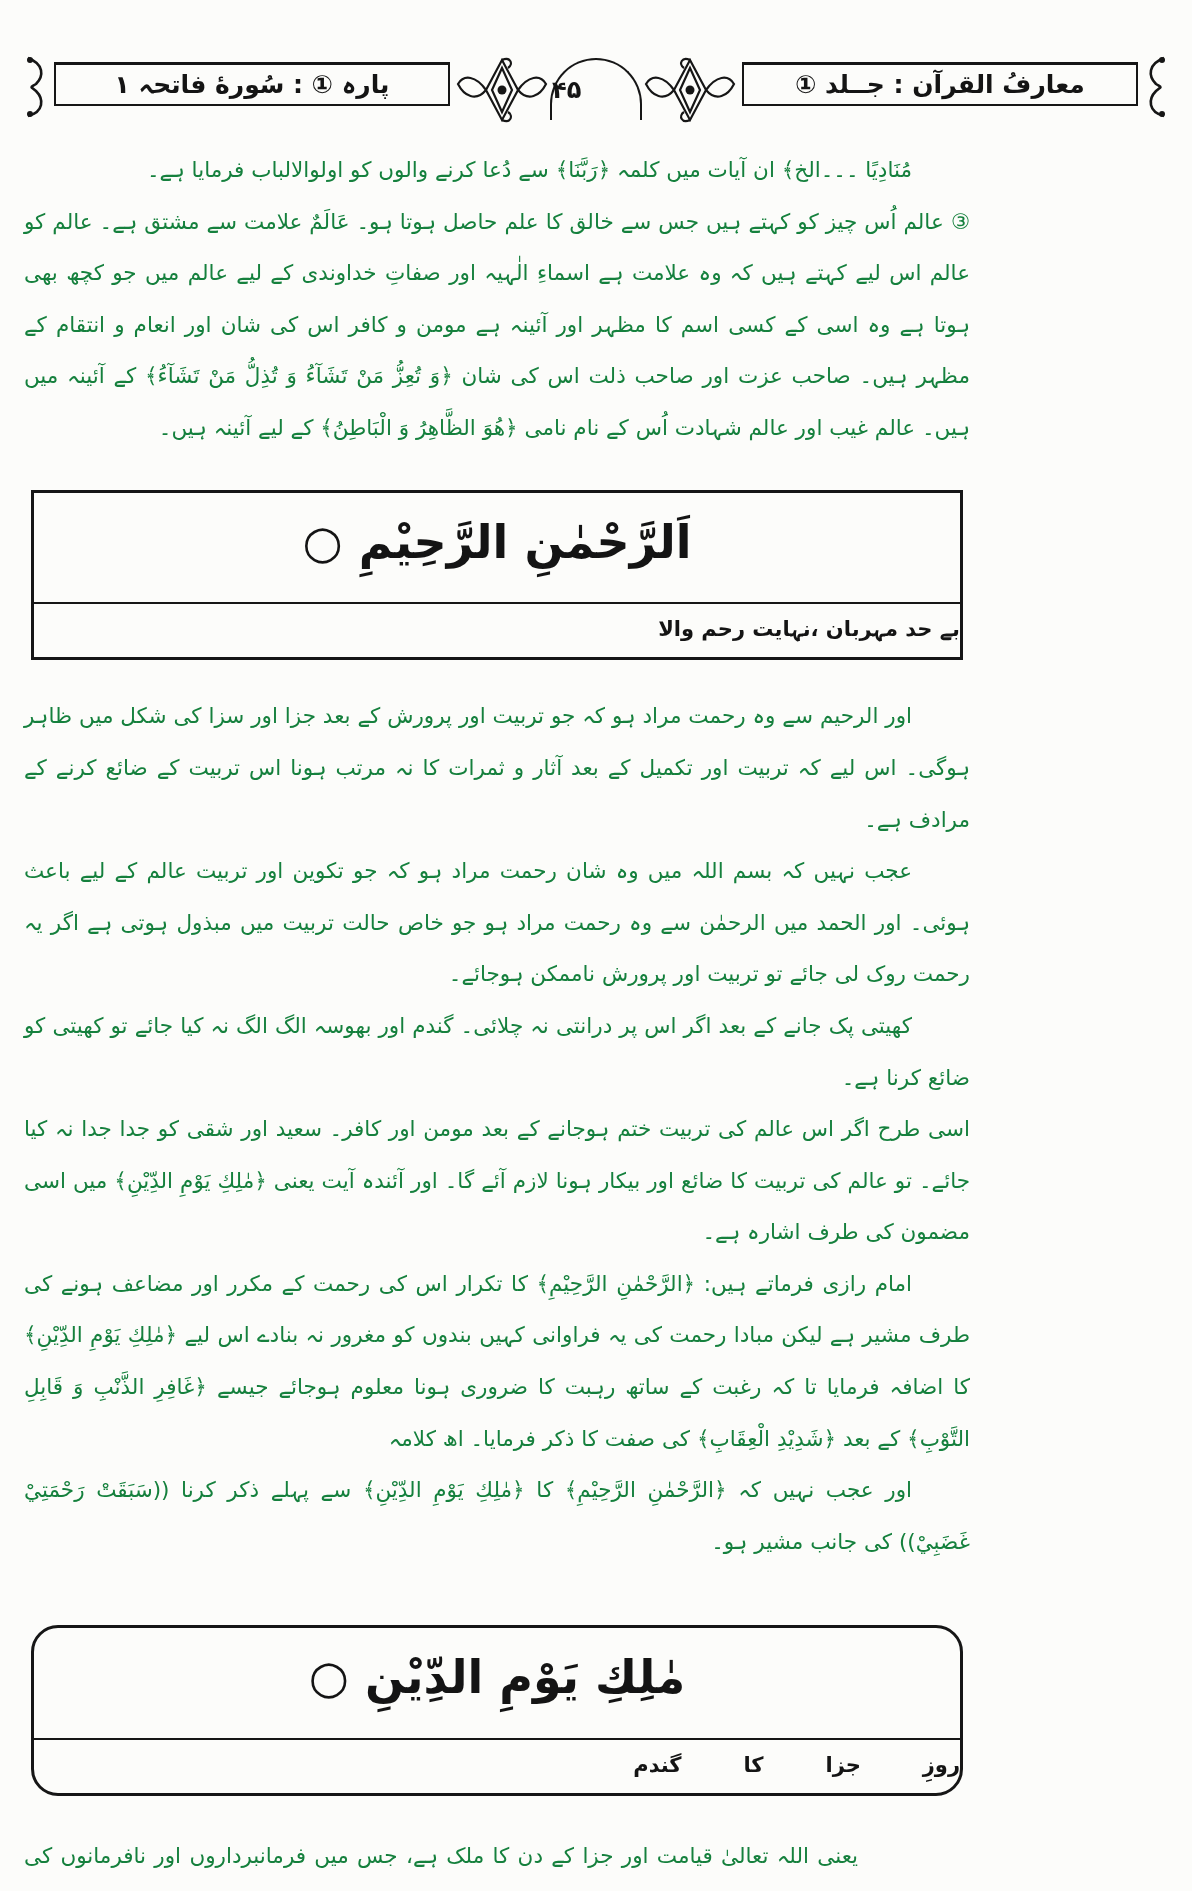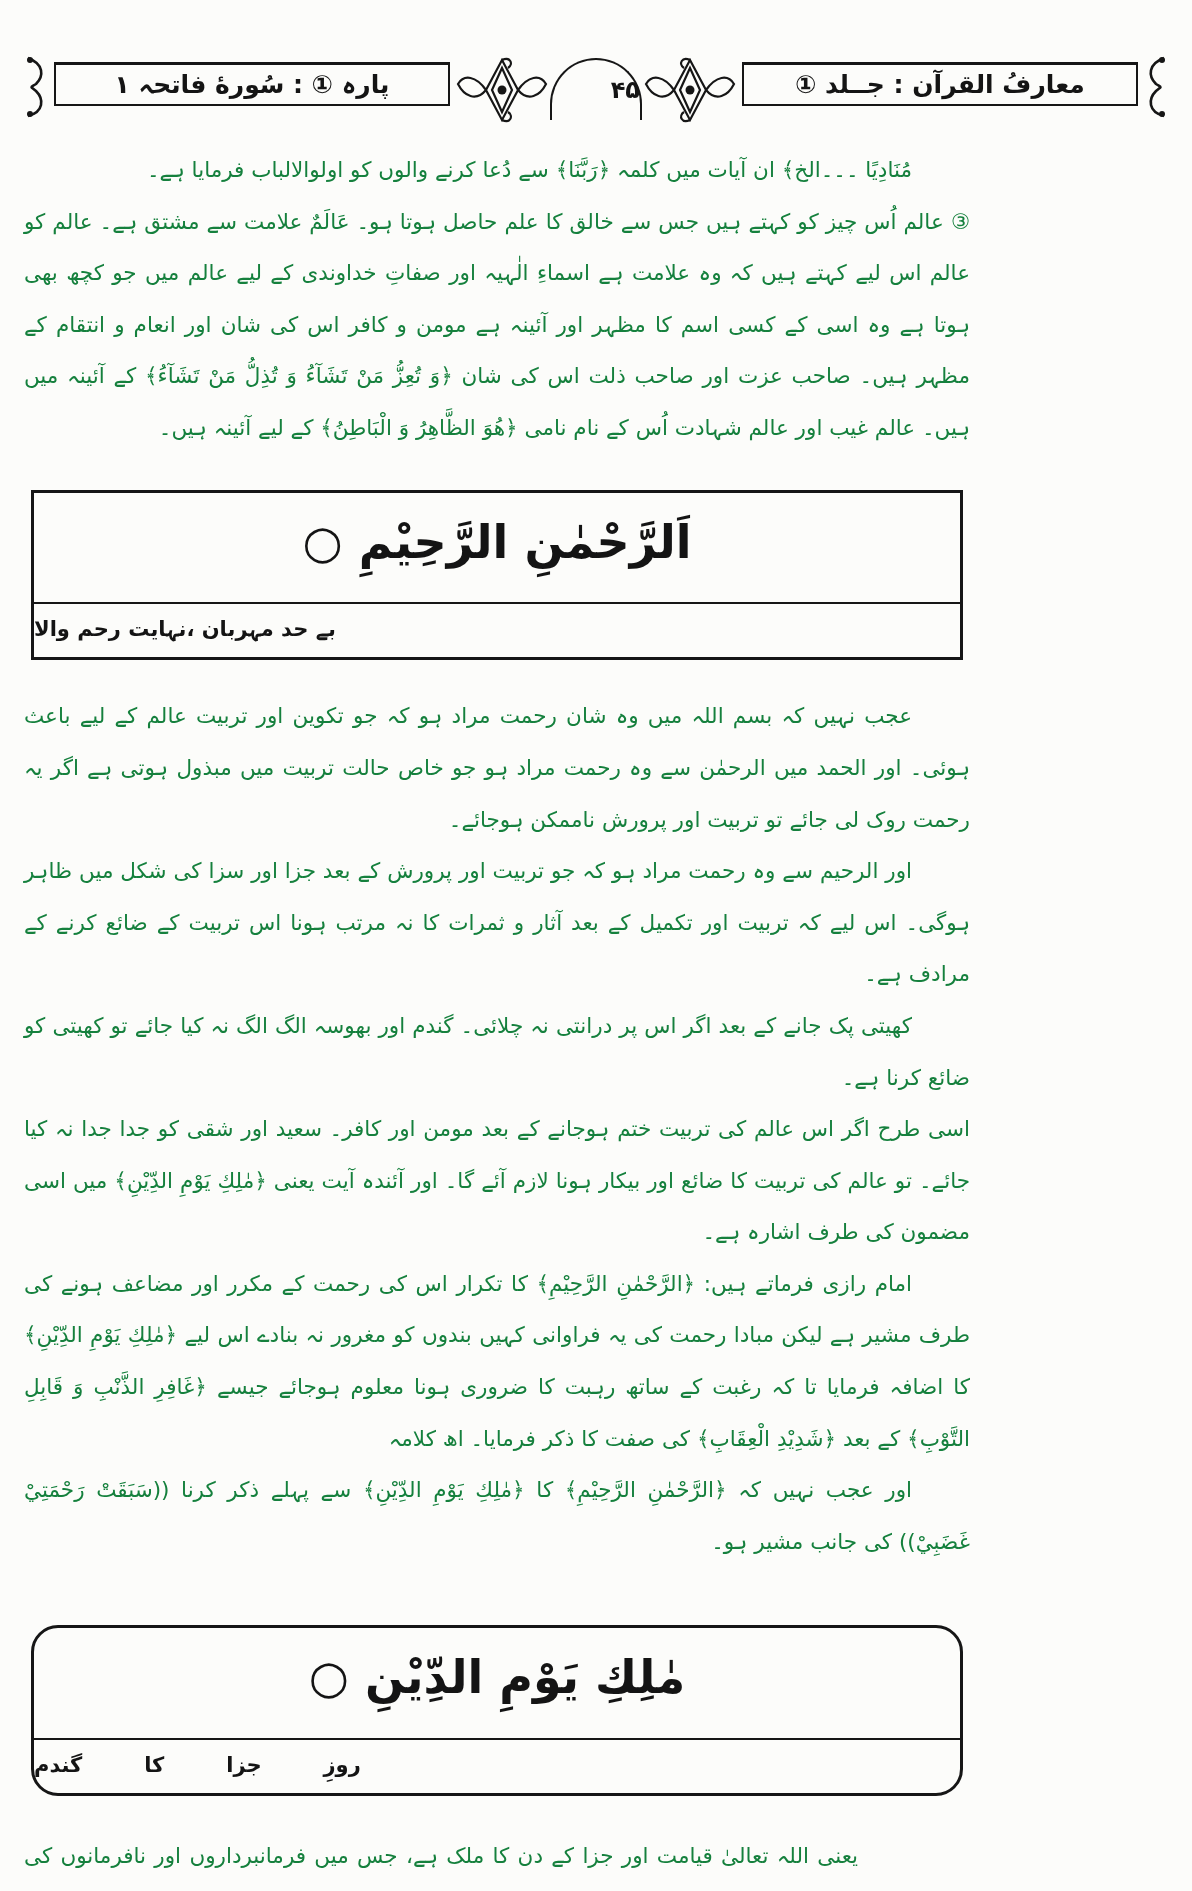--- a/index.html
+++ b/index.html
@@ -20,21 +20,21 @@
     height:44px; margin-top:10px;
     display:flex; align-items:center; justify-content:center;
     font-weight:bold; font-size:25px; white-space:nowrap;
     background:#fcfcfa;
   }
   .cluster { display:flex; align-items:flex-start; }
   .arch {
     width:92px; height:62px; margin-top:6px;
     border:2.5px solid #161616; border-bottom:none;
     border-radius:46px 46px 0 0;
-    display:flex; align-items:center; justify-content:flex-start;
+    display:flex; align-items:center; justify-content:flex-end;
     font-size:24px; font-weight:bold;
   }
   .orn { display:block; margin-top:2px; }
   
   .main {
     direction:rtl; width:946px; margin-right:222px; margin-top:18px;
   }
   .para {
     font-size:21.5px; line-height:2.4; text-align:justify;
     text-align-last:right; color:#15803d;
@@ -44,21 +44,21 @@
   
   .verse-box {
     border:3px solid #161616; margin:36px 7px 30px 7px; background:#fcfcfa;
   }
   .verse-arabic {
     font-size:46px; font-weight:bold; text-align:center;
     padding:20px 0 30px; letter-spacing:1px; line-height:1.3;
   }
   .verse-divider { border-top:2.5px solid #161616; }
   .verse-trans {
-    text-align:left; font-size:21px; font-weight:bold;
+    text-align:right; font-size:21px; font-weight:bold;
     padding:13px 0 16px;
   }
   .spread { word-spacing:2.6em; }
   .gap-lg { margin-top:58px;border-radius:27px; }
   .after-box { margin-top:34px; }
 </style>
 </head>
 <body>
 
 <div class="page">
@@ -121,23 +121,23 @@
     <p class="para indent">مُنَادِيًا ۔۔۔الخ﴾ ان آیات میں کلمہ ﴿رَبَّنَا﴾ سے دُعا کرنے والوں کو اولوالالباب فرمایا ہے۔</p>
 
     <p class="para">③ عالم اُس چیز کو کہتے ہیں جس سے خالق کا علم حاصل ہوتا ہو۔ عَالَمٌ علامت سے مشتق ہے۔ عالم کو عالم اس لیے کہتے ہیں کہ وہ علامت ہے اسماءِ الٰہیہ اور صفاتِ خداوندی کے لیے عالم میں جو کچھ بھی ہوتا ہے وہ اسی کے کسی اسم کا مظہر اور آئینہ ہے مومن و کافر اس کی شان اور انعام و انتقام کے مظہر ہیں۔ صاحب عزت اور صاحب ذلت اس کی شان ﴿وَ تُعِزُّ مَنْ تَشَآءُ وَ تُذِلُّ مَنْ تَشَآءُ﴾ کے آئینہ میں ہیں۔ عالم غیب اور عالم شہادت اُس کے نام نامی ﴿هُوَ الظَّاهِرُ وَ الْبَاطِنُ﴾ کے لیے آئینہ ہیں۔</p>
 
     <section class="verse-box">
       <div class="verse-arabic">اَلرَّحْمٰنِ الرَّحِيْمِ ○</div>
       <div class="verse-divider"></div>
       <div class="verse-trans">بے حد مہربان ،نہایت رحم والا</div>
     </section>
 
+    <p class="para indent">اور الرحیم سے وہ رحمت مراد ہو کہ جو تربیت اور پرورش کے بعد جزا اور سزا کی شکل میں ظاہر ہوگی۔ اس لیے کہ تربیت اور تکمیل کے بعد آثار و ثمرات کا نہ مرتب ہونا اس تربیت کے ضائع کرنے کے مرادف ہے۔</p>
+
     <p class="para indent">عجب نہیں کہ بسم اللہ میں وہ شان رحمت مراد ہو کہ جو تکوین اور تربیت عالم کے لیے باعث ہوئی۔ اور الحمد میں الرحمٰن سے وہ رحمت مراد ہو جو خاص حالت تربیت میں مبذول ہوتی ہے اگر یہ رحمت روک لی جائے تو تربیت اور پرورش ناممکن ہوجائے۔</p>
-
-    <p class="para indent">اور الرحیم سے وہ رحمت مراد ہو کہ جو تربیت اور پرورش کے بعد جزا اور سزا کی شکل میں ظاہر ہوگی۔ اس لیے کہ تربیت اور تکمیل کے بعد آثار و ثمرات کا نہ مرتب ہونا اس تربیت کے ضائع کرنے کے مرادف ہے۔</p>
 
     <p class="para indent">کھیتی پک جانے کے بعد اگر اس پر درانتی نہ چلائی۔ گندم اور بھوسہ الگ الگ نہ کیا جائے تو کھیتی کو ضائع کرنا ہے۔</p>
 
     <p class="para">اسی طرح اگر اس عالم کی تربیت ختم ہوجانے کے بعد مومن اور کافر۔ سعید اور شقی کو جدا جدا نہ کیا جائے۔ تو عالم کی تربیت کا ضائع اور بیکار ہونا لازم آئے گا۔ اور آئندہ آیت یعنی ﴿مٰلِكِ يَوْمِ الدِّيْنِ﴾ میں اسی مضمون کی طرف اشارہ ہے۔</p>
 
     <p class="para indent">امام رازی فرماتے ہیں: ﴿الرَّحْمٰنِ الرَّحِيْمِ﴾ کا تکرار اس کی رحمت کے مکرر اور مضاعف ہونے کی طرف مشیر ہے لیکن مبادا رحمت کی یہ فراوانی کہیں بندوں کو مغرور نہ بنادے اس لیے ﴿مٰلِكِ يَوْمِ الدِّيْنِ﴾ کا اضافہ فرمایا تا کہ رغبت کے ساتھ رہبت کا ضروری ہونا معلوم ہوجائے جیسے ﴿غَافِرِ الذَّنْبِ وَ قَابِلِ التَّوْبِ﴾ کے بعد ﴿شَدِيْدِ الْعِقَابِ﴾ کی صفت کا ذکر فرمایا۔ اھ کلامہ</p>
 
     <p class="para indent">اور عجب نہیں کہ ﴿الرَّحْمٰنِ الرَّحِيْمِ﴾ کا ﴿مٰلِكِ يَوْمِ الدِّيْنِ﴾ سے پہلے ذکر کرنا ((سَبَقَتْ رَحْمَتِيْ غَضَبِيْ)) کی جانب مشیر ہو۔</p>
 
     <section class="verse-box gap-lg">

